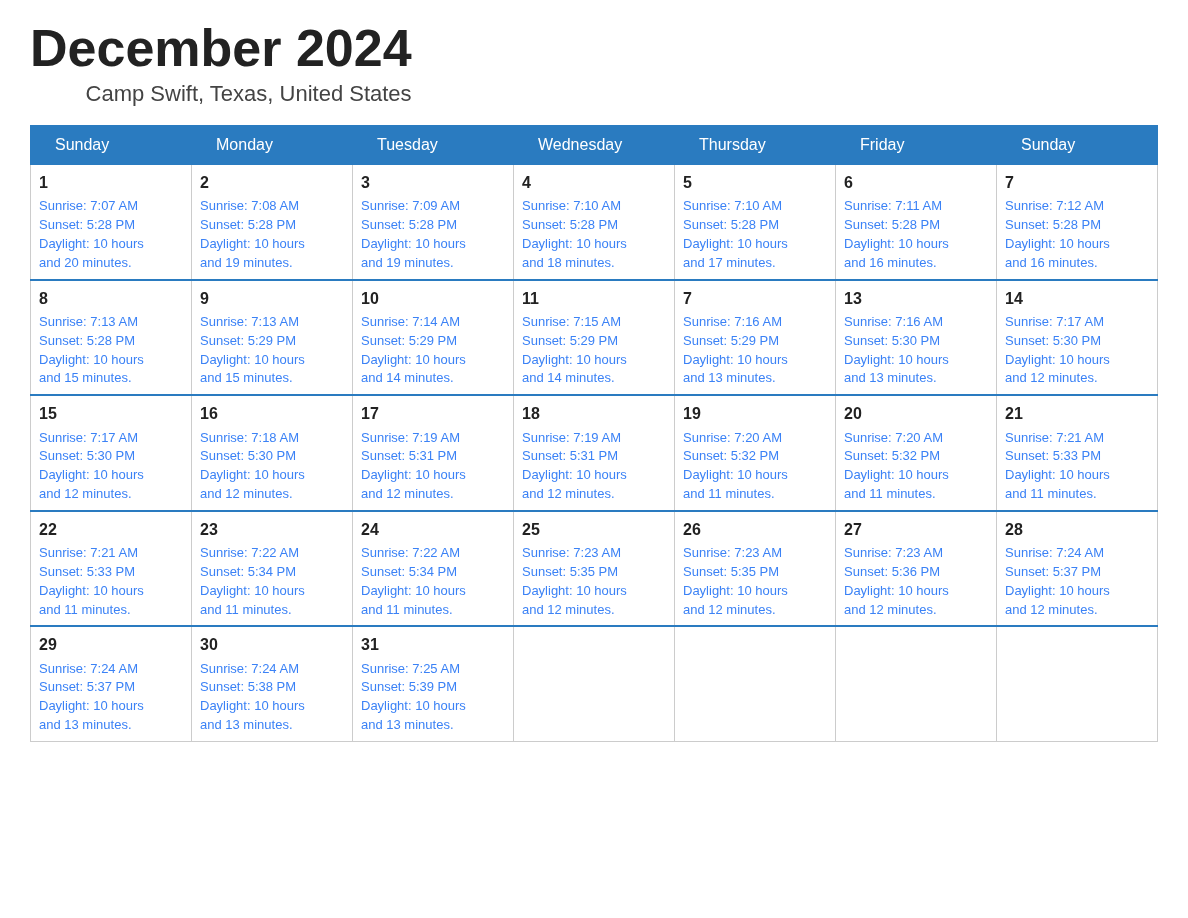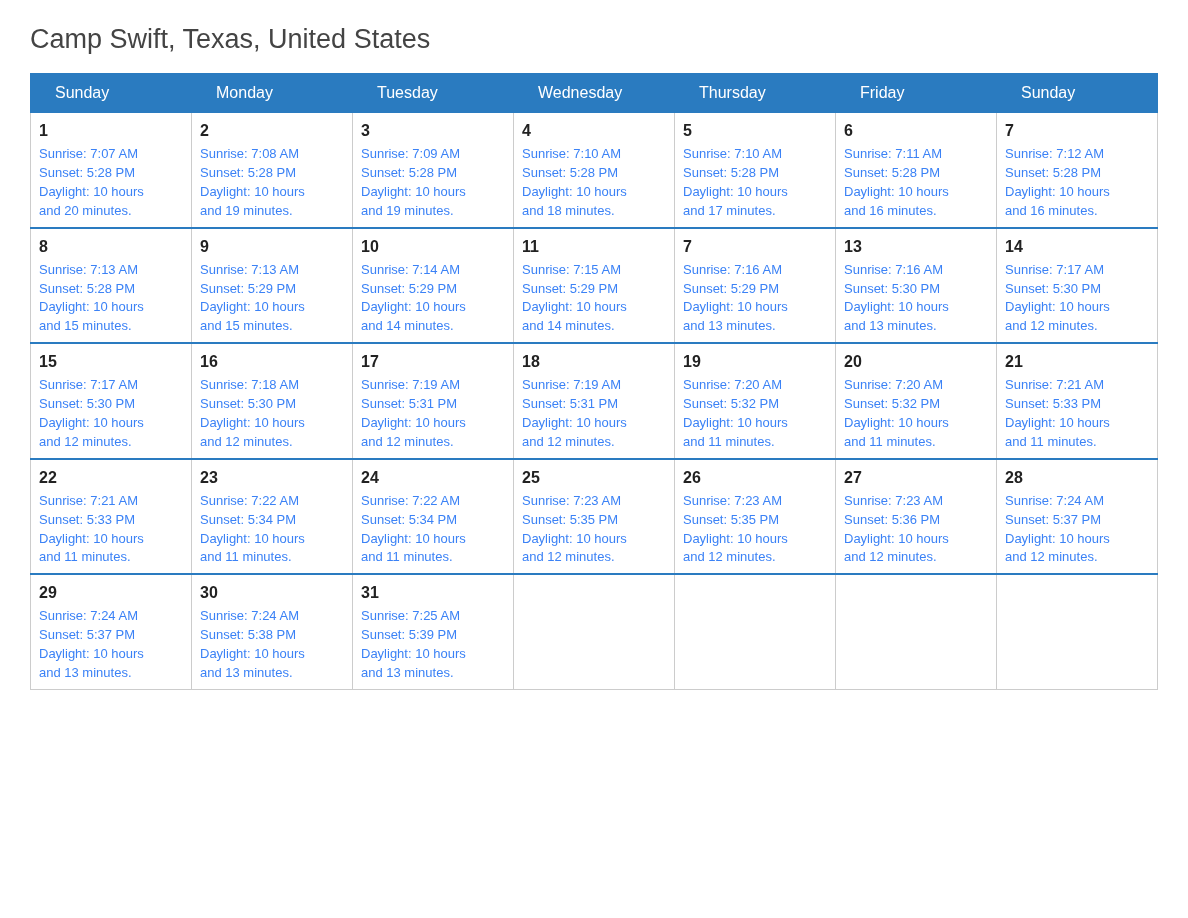--- a/index.html
+++ b/index.html
@@ -49,21 +49,21 @@
     .title-area {
       text-align: right;
     }
     .month-year {
       font-size: 52px;
       font-weight: bold;
       color: #222;
       line-height: 1.1;
     }
     .location {
-      font-size: 27px;
+      font-size: 22px;
       color: #444;
       margin-top: 4px;
     }
     .calendar-table {
       width: 100%;
       border-collapse: collapse;
       border: 1px solid #aaa;
     }
     .calendar-table th {
       background-color: #2a7bc0;
@@ -99,20 +99,21 @@
     }
     .empty-cell {
       background: #fff;
     }
   </style>
 </head>
 <body>
 
 <div class="header-area">
   <div class="title-area">
+    <div class="month-year">December 2024</div>
     <div class="location">Camp Swift, Texas, United States</div>
   </div>
 </div>
 
 <table class="calendar-table">
   <thead>
     <tr>
     <th>Sunday</th>
         <th>Monday</th>
         <th>Tuesday</th>

